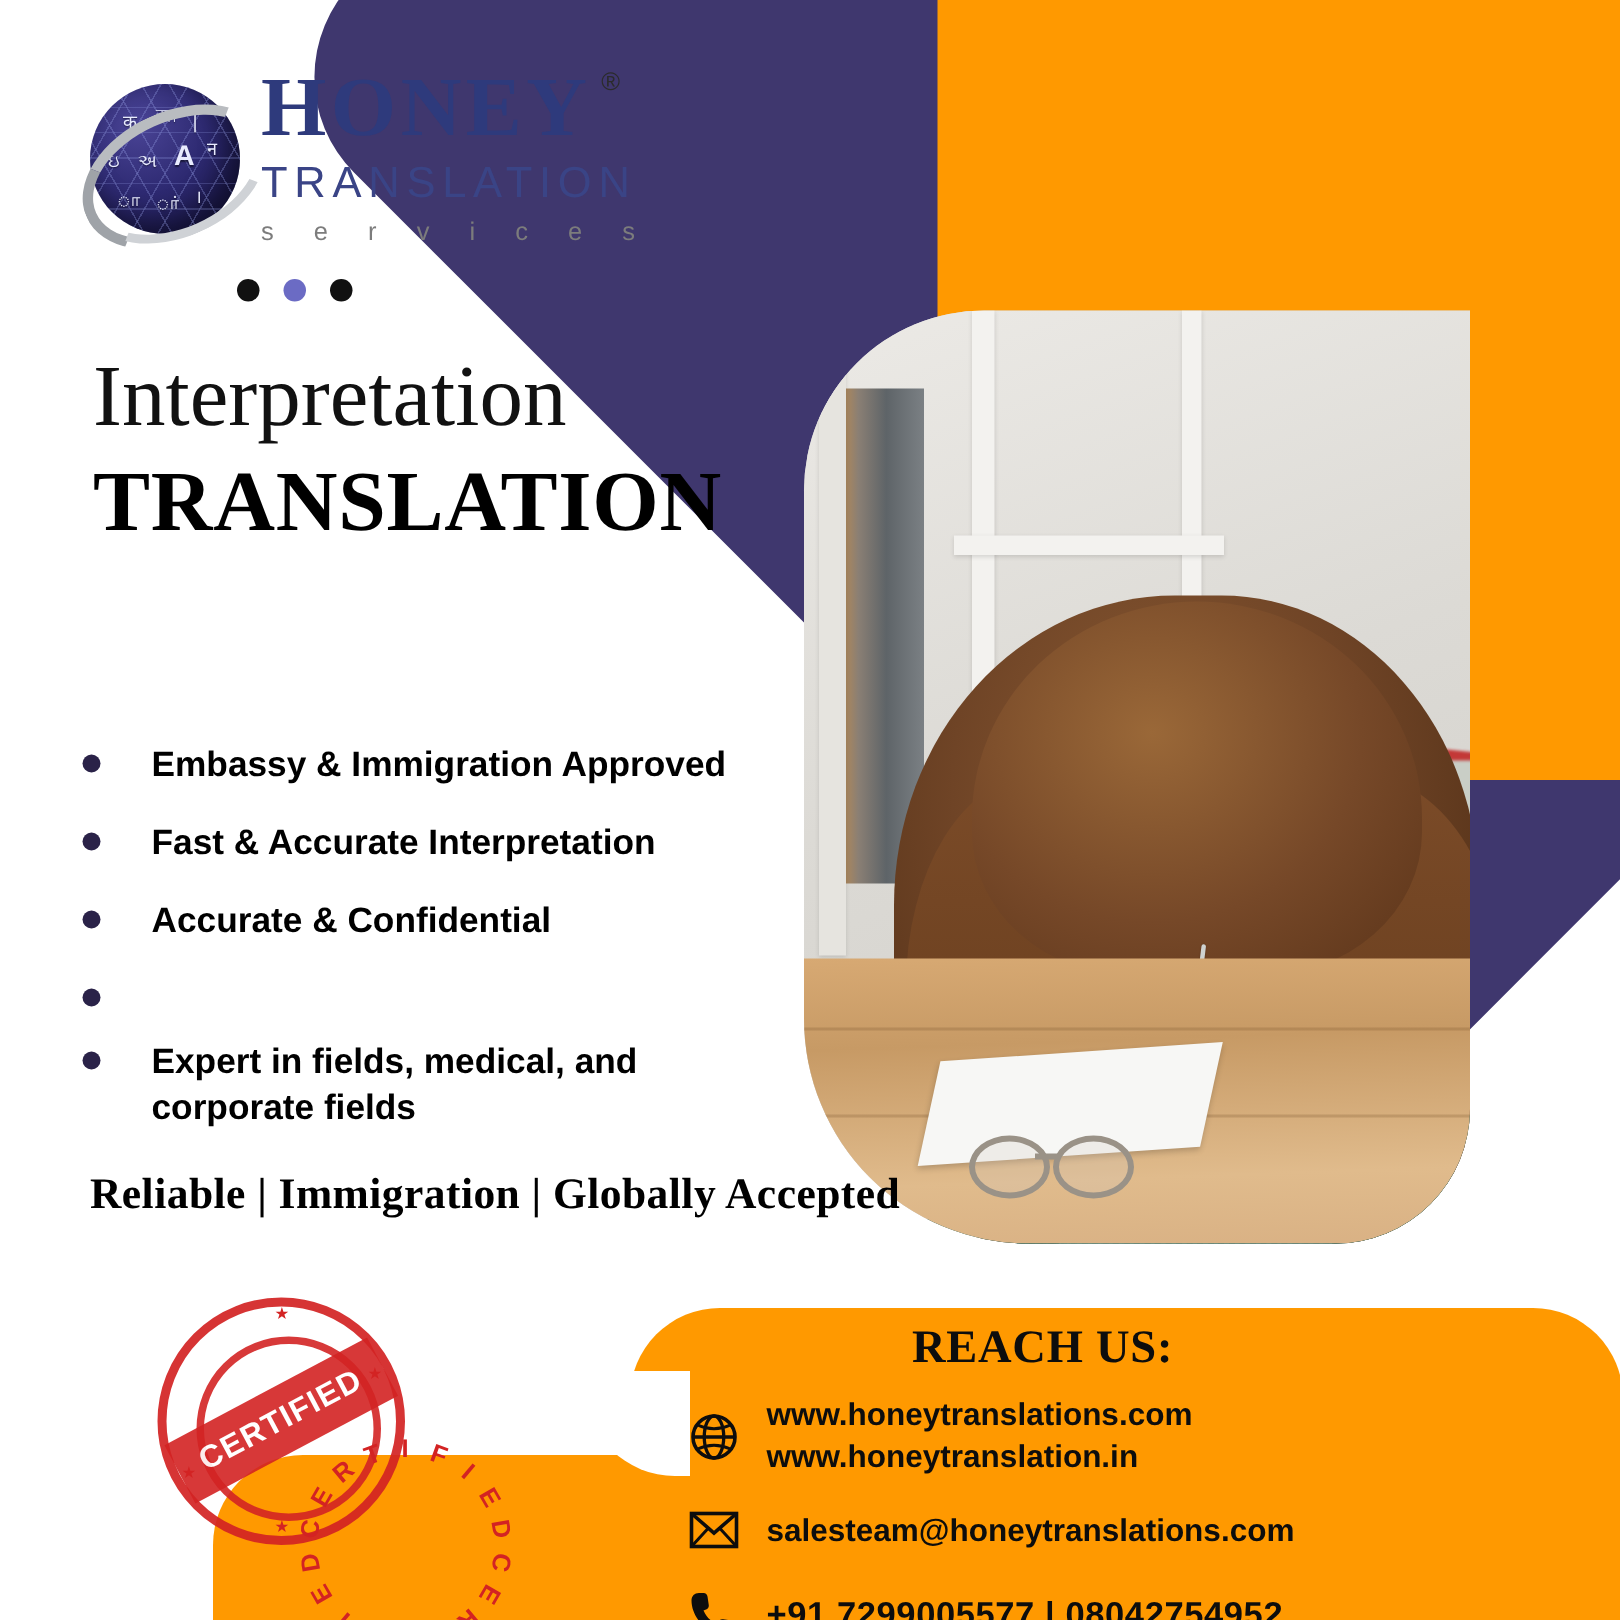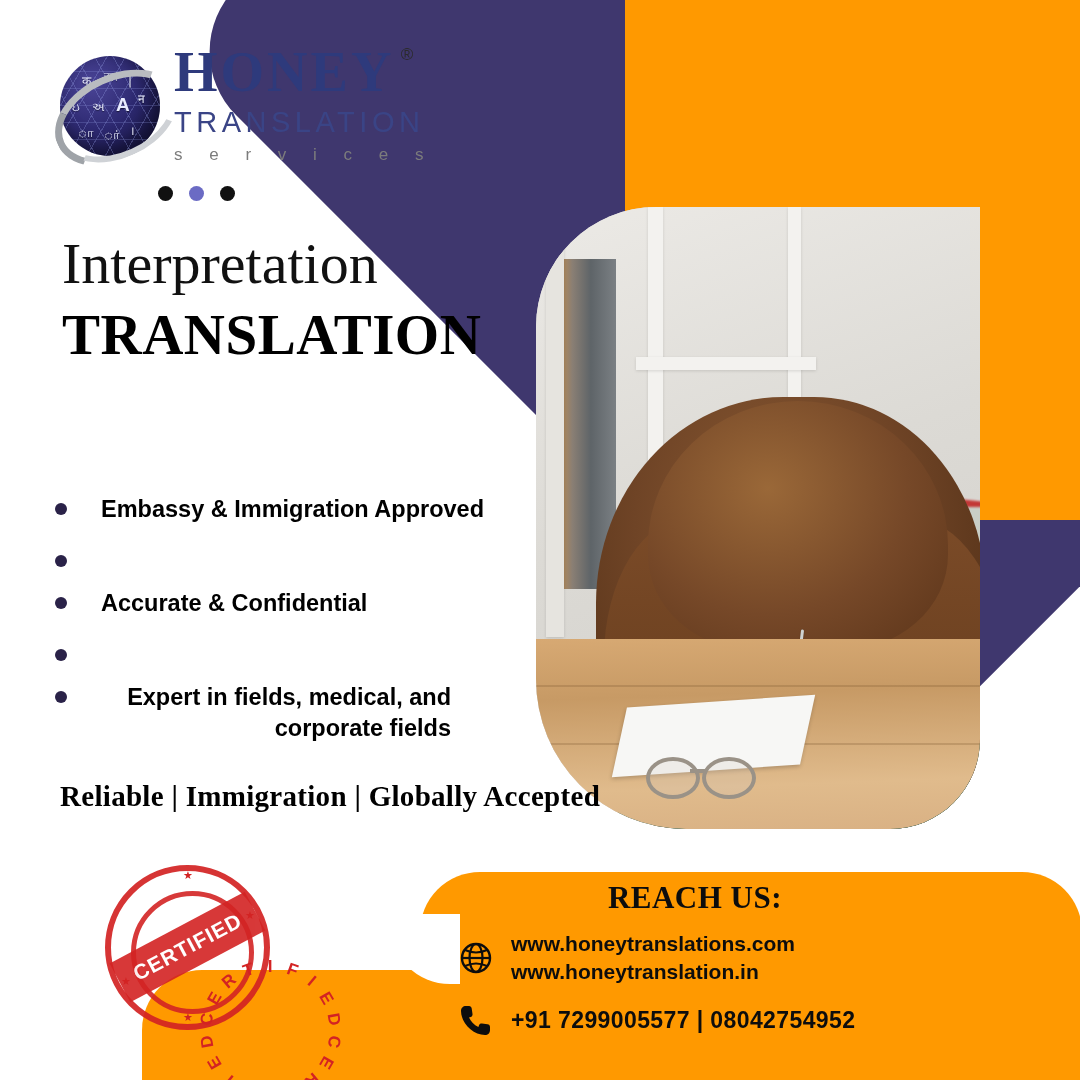--- a/index.html
+++ b/index.html
@@ -155,21 +155,21 @@
   
   #headline{position:absolute;left:62px;top:234px;width:470px;}
   #hl-script{font-family:"Liberation Serif",serif;font-size:58px;color:#111;line-height:1.05;font-weight:400;}
   #hl-main{font-family:"Liberation Serif",serif;font-size:57px;font-weight:700;color:#000;
      line-height:1.18;letter-spacing:.5px;margin-top:6px;}
 
   
   #bullets{position:absolute;left:55px;top:494px;width:500px;}
   .bullet-row{display:flex;align-items:flex-start;margin-bottom:21px;}
   .bullet-dot{width:12px;height:12px;border-radius:50%;background:#2a2248;margin-top:9px;flex:0 0 auto;}
-  .bullet-text{margin-left:34px;font-size:23.5px;font-weight:bold;color:#000;line-height:1.32;text-align:right;}
+  .bullet-text{margin-left:34px;font-size:23.5px;font-weight:bold;color:#000;line-height:1.32;}
 
   
   #tagline{position:absolute;left:60px;top:780px;font-family:"Liberation Serif",serif;
       font-size:29px;font-weight:700;color:#000;letter-spacing:.3px;}
 
   
   #stamp{position:absolute;left:105px;top:865px;width:165px;height:165px;}
   #stamp-outer{position:absolute;inset:0;border:6px solid #d32323;border-radius:50%;opacity:.92;}
   #stamp-inner{position:absolute;left:26px;top:26px;width:113px;height:113px;border:5px solid #d32323;border-radius:50%;opacity:.9;}
   #stamp-band{position:absolute;left:6px;top:60px;width:153px;height:44px;background:#d32323;
@@ -309,20 +309,21 @@
     </div>
   </div>
 
   <div id="bullets">
     <div class="bullet-row">
       <span class="bullet-dot" style="background: rgb(42, 34, 72);"></span>
       <span class="bullet-text">Embassy &amp; Immigration Approved</span>
     </div>
     <div class="bullet-row">
       <span class="bullet-dot" style="background: rgb(42, 34, 72);"></span>
+      <span class="bullet-text">Fast &amp; Accurate Interpretation</span>
     </div>
     <div class="bullet-row">
       <span class="bullet-dot" style="background: rgb(42, 34, 72);"></span>
       <span class="bullet-text">Accurate &amp; Confidential</span>
     </div>
     <div class="bullet-row">
       <span class="bullet-dot" style="background: rgb(42, 34, 72);"></span>
     </div>
     <div class="bullet-row">
       <span class="bullet-dot" style="background: rgb(42, 34, 72);"></span>
@@ -381,20 +382,30 @@
           <path d="M6 9 Q17 14 28 9" fill="none" stroke="#0d0d0d" stroke-width="2"></path>
           <path d="M6 25 Q17 20 28 25" fill="none" stroke="#0d0d0d" stroke-width="2"></path>
         </svg>
       </span>
       <span class="contact-text">
         <span>www.honeytranslations.com</span><br>
         <span>www.honeytranslation.in</span>
       </span>
     </div>
 
+    <div class="contact-row">
+      <span class="contact-ico">
+        <svg width="34" height="28" viewBox="0 0 34 28">
+          <rect x="2" y="3" width="30" height="22" fill="none" stroke="#0d0d0d" stroke-width="2.4"></rect>
+          <path d="M2 3 L17 16 L32 3" fill="none" stroke="#0d0d0d" stroke-width="2.4"></path>
+          <path d="M2 25 L13 13 M32 25 L21 13" fill="none" stroke="#0d0d0d" stroke-width="2"></path>
+        </svg>
+      </span>
+      <span class="contact-text">salesteam@honeytranslations.com</span>
+    </div>
 
     <div class="contact-row">
       <span class="contact-ico">
         <svg width="34" height="34" viewBox="0 0 34 34">
           <path d="M7 3 C4 3 2 5 2 8 C2 20 14 32 26 32 C29 32 31 30 31 27 L31 24 C31 22.5 30 21.5 28.5 21.3 L23 20.5 C21.6 20.3 20.4 21 20 22.3 L19.4 24 C14.8 21.8 12.2 19.2 10 14.6 L11.7 14 C13 13.6 13.7 12.4 13.5 11 L12.7 5.5 C12.5 4 11.5 3 10 3 Z" fill="#0d0d0d"></path>
         </svg>
       </span>
       <span class="contact-text phone">+91 7299005577  |  08042754952</span>
     </div>
   </div>

